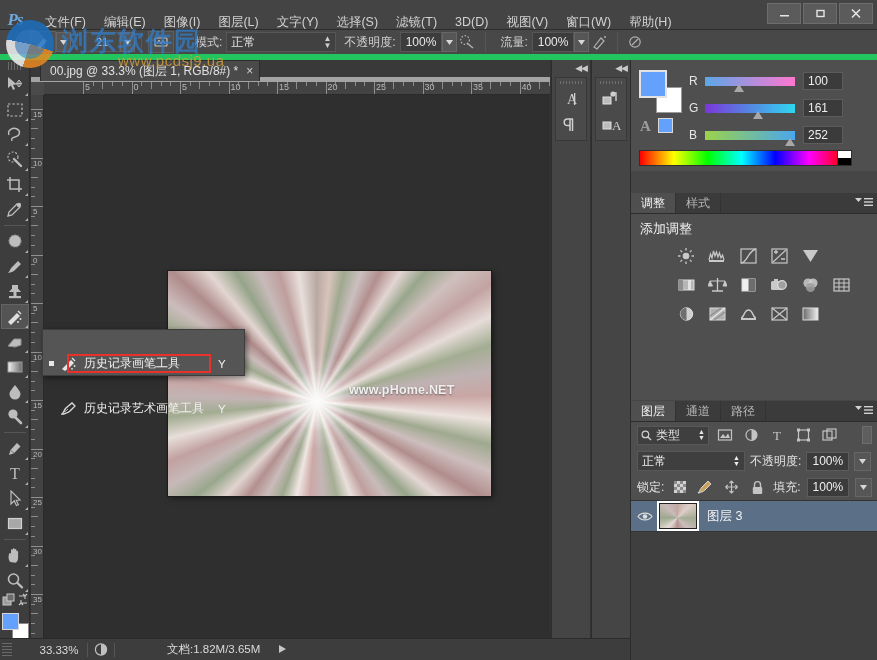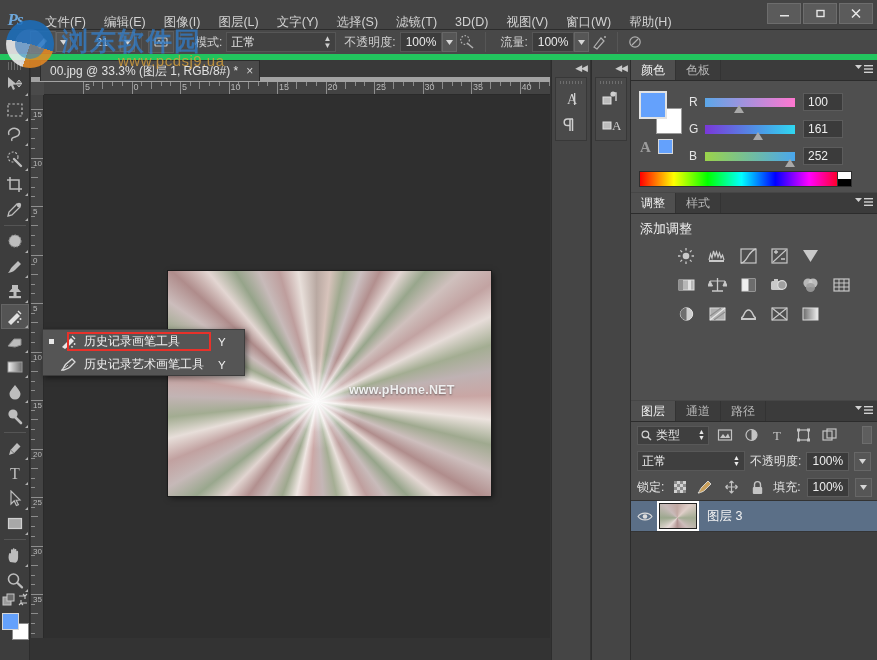--- a/index.html
+++ b/index.html
@@ -172,21 +172,21 @@
   }
 
   
   .flyout{
     position:absolute; left:42px; top:329px; width:203px; height:47px;
     background:#555555; border:1px solid #3d3d3d;
     box-shadow:2px 2px 6px rgba(0,0,0,.5); z-index:40;
   }
   .fly-item{
     height:23px; display:flex; align-items:center; gap:6px;
-    padding-left:6px; color:#f0f0f0; font-size:12px; position:relative;
+    padding-left:6px; color:#f0f0f0; font-size:12px; position:relative;margin-top:22px;
   }
   .fly-bullet{ width:5px;height:5px;background:#e8e8e8;flex:0 0 5px;}
   .fly-bullet.hide{ background:transparent; }
   .fly-ico{ width:18px;height:18px;display:flex;align-items:center;justify-content:center;color:#e6e6e6;}
   .fly-label{ flex:1; white-space:nowrap;}
   .fly-key{ width:26px;text-align:left;color:#f0f0f0;font-size:11.5px;}
   .fly-hl{
     position:absolute; left:24px; top:2px; width:144px; height:19px;
     border:2px solid #e8312a; pointer-events:none;
   }
@@ -809,32 +809,20 @@
             <rect x="2" y="6" width="8" height="7" fill="#bcbcbc" stroke="#e0e0e0" stroke-width="1"></rect>
             <text x="11" y="14" font-family="Liberation Serif, serif" font-size="13" fill="#cfcfcf">A</text>
           </svg>
       </div>
     </div>
   </div>
 
   <div class="panels">
 
     <div id="color-panel">
-      <div class="ptabs">
-        <div class="ptab active">颜色</div>
-        <div class="ptab">色板</div>
-        <div class="pmenu">
-          <svg width="18" height="11" viewBox="0 0 18 11">
-            <path d="M0 1 H7 L3.5 5 z" fill="#d2d2d2"></path>
-            <rect x="9" y="1" width="9" height="1.4" fill="#d2d2d2"></rect>
-            <rect x="9" y="4.3" width="9" height="1.4" fill="#d2d2d2"></rect>
-            <rect x="9" y="7.6" width="9" height="1.4" fill="#d2d2d2"></rect>
-          </svg>
-        </div>
-      </div>
       <div class="cp-body">
         <div class="cp-sw">
           <div class="cp-bg"></div>
           <div class="cp-fg"></div>
         </div>
         <div class="cp-alert">
           <svg width="16" height="16" viewBox="0 0 16 16">
               <text x="1" y="14" font-family="Liberation Serif, serif" font-size="15" font-weight="bold" fill="#9c9c9c">A</text>
             </svg>
           <span style="display:inline-block;width:15px;height:15px;background:#64a1fc;border:1px solid #d8d8d8"></span>
@@ -1132,20 +1120,38 @@
           </span>
           <span class="lr-thumb sel">
             <span style="position:absolute;inset:0;background:conic-gradient(from 0deg at 48% 58%,#c1a8a2,#e0cfc9,#a2ab92,#cdbdbc,#b0908f,#e6dad6,#9ba78d,#c9bbba,#c1a8a2)"></span>
           </span>
           <span class="lr-name">图层 3</span>
         </div>
       </div>
     </div>
   </div>
 
+  <div class="statusbar">
+    <div class="sb-grip"></div>
+    <div class="sb-zoom">33.33%</div>
+    <div class="sb-sep"></div>
+    <div class="sb-ico">
+      <svg width="14" height="13" viewBox="0 0 14 13">
+          <circle cx="7" cy="6.5" r="5.6" fill="none" stroke="#c0c0c0" stroke-width="1.2"></circle>
+          <path d="M7 .9 A5.6 5.6 0 0 1 7 12.1 z" fill="#c0c0c0"></path>
+        </svg>
+    </div>
+    <div class="sb-sep"></div>
+    <div class="sb-doc">文档:1.82M/3.65M</div>
+    <div class="sb-play">
+      <svg width="9" height="10" viewBox="0 0 9 10">
+          <path d="M1 1 L8 5 L1 9 z" fill="#c6c6c6"></path>
+        </svg>
+    </div>
+  </div>
 
   <div class="wm-top">
     <div class="wm-circle"></div>
     <div class="wm-cn">浏东软件园</div>
     <div class="wm-url">www.pcdsj9.ua</div>
   </div>
 
 </div>
 
 </body></html>

